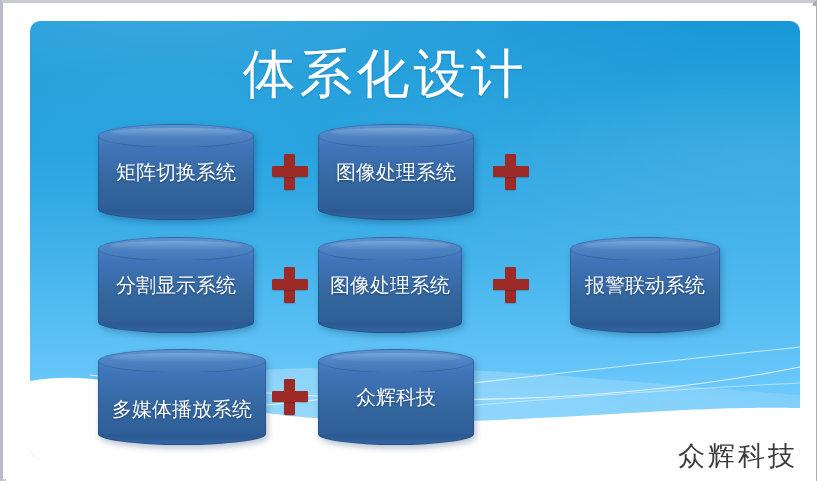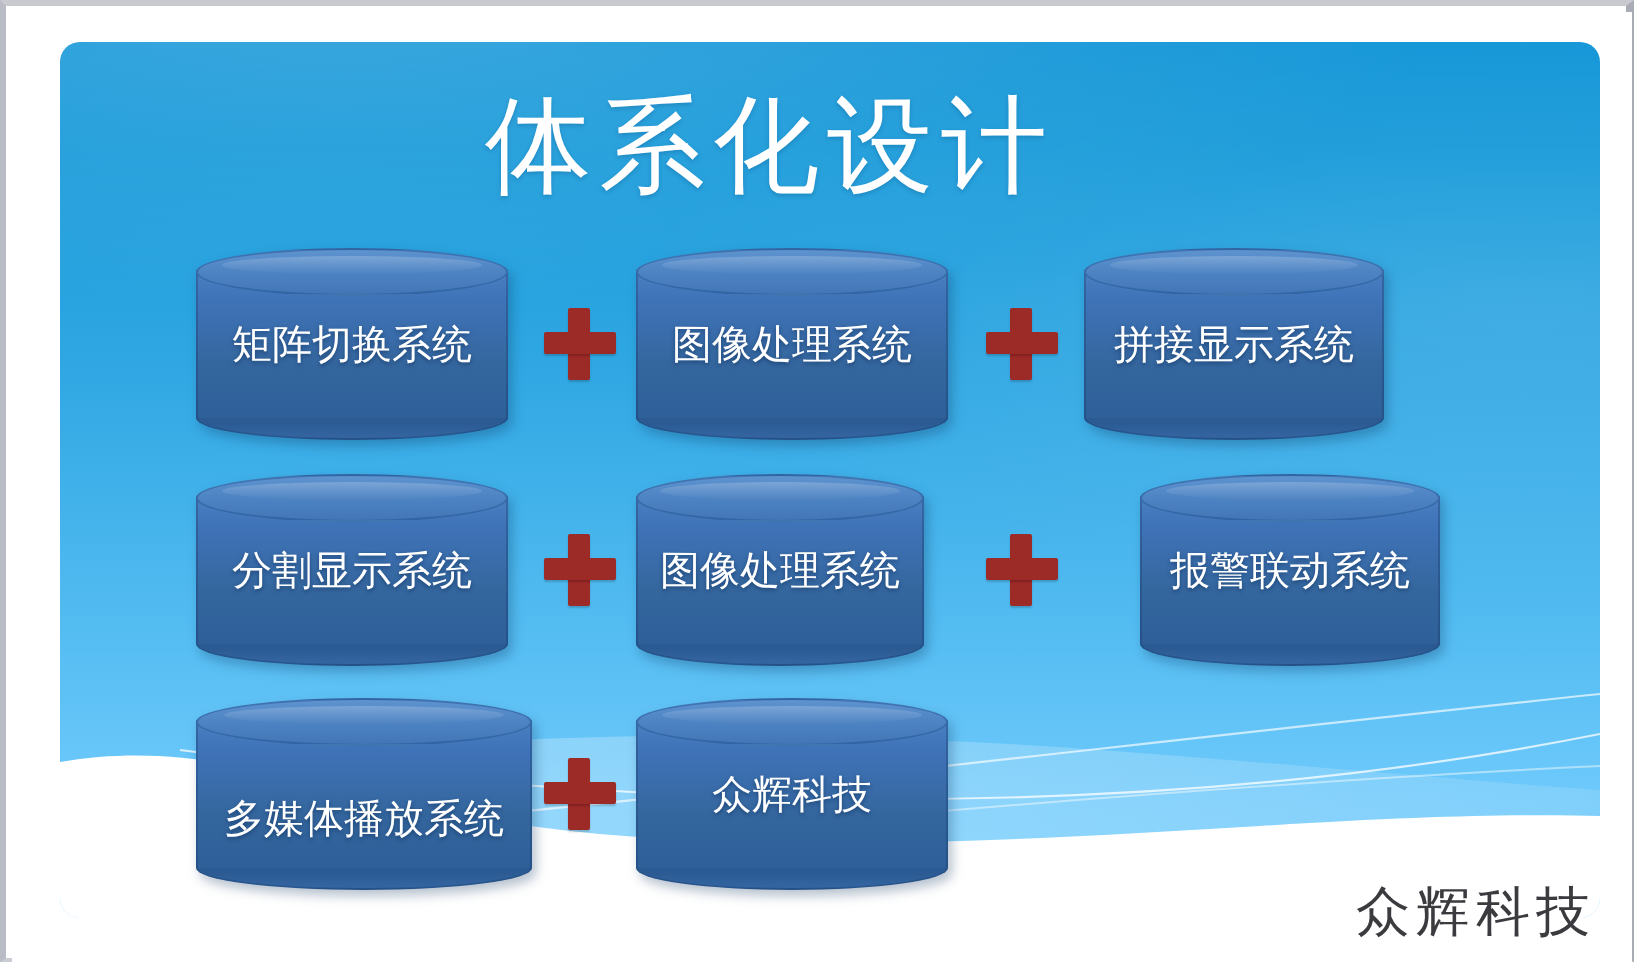--- a/index.html
+++ b/index.html
@@ -257,28 +257,20 @@
           <div class="plus" style="left:242px;"></div>
           <div class="cell" style="left:288px; width:156px;">
             <div class="cyl">
               <div class="cyl-bottom"></div>
               <div class="cyl-body"></div>
               <div class="cyl-top"></div>
               <div class="cyl-label">图像处理系统</div>
             </div>
           </div>
           <div class="plus" style="left:463px;"></div>
-          <div class="cell" style="left:512px; width:150px;">
-            <div class="cyl">
-              <div class="cyl-bottom"></div>
-              <div class="cyl-body"></div>
-              <div class="cyl-top"></div>
-              <div class="cyl-label">拼接显示系统</div>
-            </div>
-          </div>
         </div>
 
         <div class="row row-2">
           <div class="cell" style="left:68px; width:156px;">
             <div class="cyl">
               <div class="cyl-bottom"></div>
               <div class="cyl-body"></div>
               <div class="cyl-top"></div>
               <div class="cyl-label">分割显示系统</div>
             </div>

